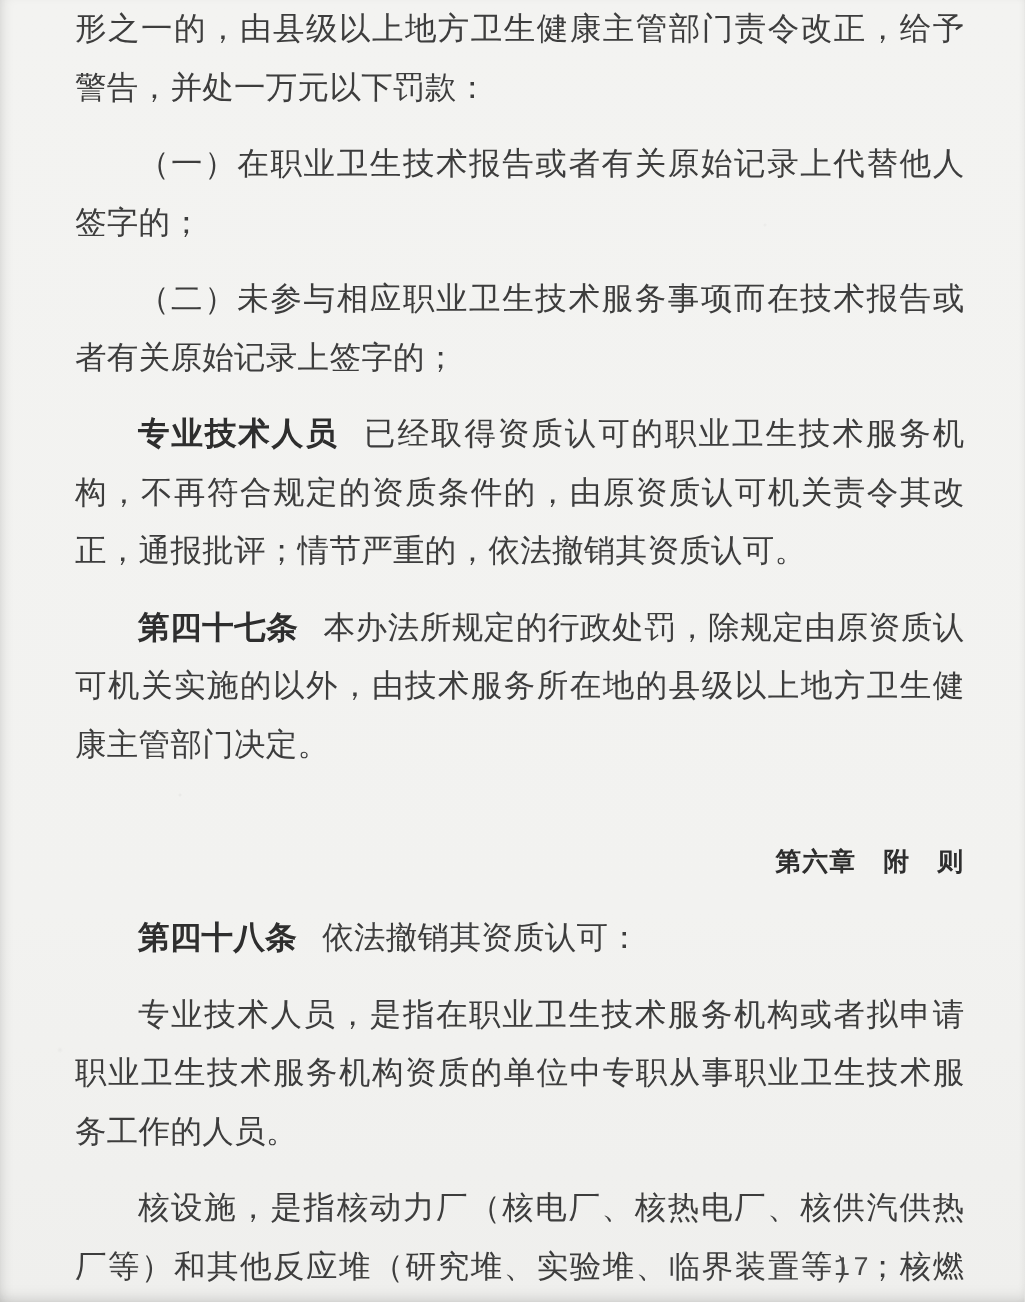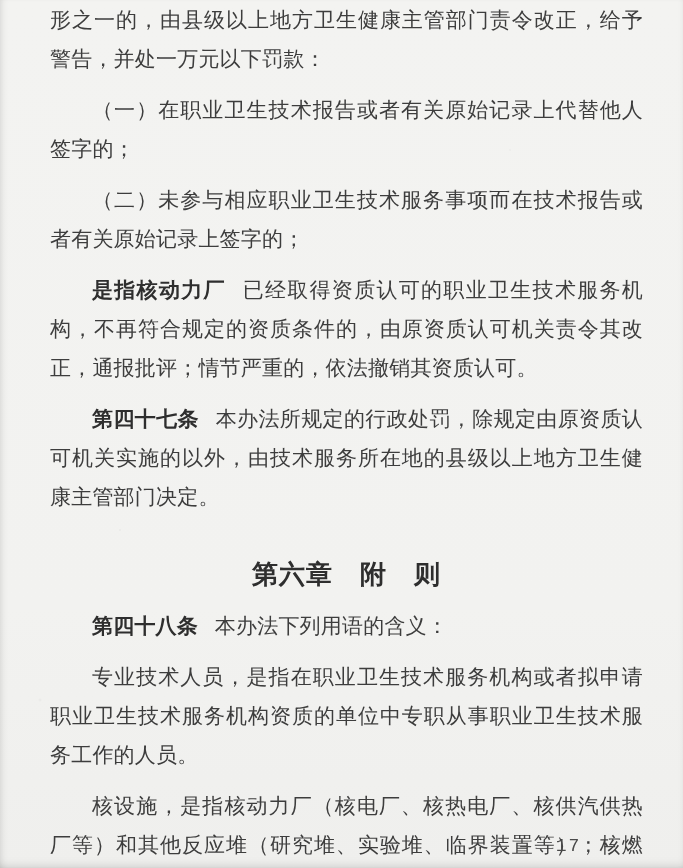--- a/index.html
+++ b/index.html
@@ -36,24 +36,24 @@
     color: #3d3d3d;
   }
   .indent { text-indent: 2em; margin-top: 12px; }
   .lead {
     font-weight: 700;
     color: #2e2e2e;
     margin-right: 0.8em;
   }
   .chapter-heading {
     margin: 39px 0 0 0;
-    font-size: 26px;
+    font-size: 17px;
     line-height: 39px;
     font-weight: 700;
-    text-align: center;
+    text-align: right;
     color: #2e2e2e;
     letter-spacing: 1px;
   }
   .footer {
     position: absolute;
     right: 66px;
     top: 834px;
     font-size: 18px;
     line-height: 24px;
     color: #4a4a4a;
@@ -81,31 +81,31 @@
   <div class="content">
 
     <p class="para">形之一的，由县级以上地方卫生健康主管部门责令改正，给予警告，并处一万元以下罚款：</p>
 
     <p class="para indent">（一）在职业卫生技术报告或者有关原始记录上代替他人签字的；</p>
 
     <p class="para indent">（二）未参与相应职业卫生技术服务事项而在技术报告或者有关原始记录上签字的；</p>
 
 
     <p class="para indent">
-      <span class="lead">是指核动力厂</span><span>已经取得资质认可的职业卫生技术服务机构，不再符合规定的资质条件的，由原资质认可机关责令其改正，通报批评；情节严重的，依法撤销其资质认可。</span>
+      <span class="lead">专业技术人员</span><span>已经取得资质认可的职业卫生技术服务机构，不再符合规定的资质条件的，由原资质认可机关责令其改正，通报批评；情节严重的，依法撤销其资质认可。</span>
     </p>
 
     <p class="para indent">
       <span class="lead">第四十七条</span><span>本办法所规定的行政处罚，除规定由原资质认可机关实施的以外，由技术服务所在地的县级以上地方卫生健康主管部门决定。</span>
     </p>
 
     <h2 class="chapter-heading">第六章　附　则</h2>
 
     <p class="para indent">
-      <span class="lead">第四十八条</span><span>本办法下列用语的含义：</span>
+      <span class="lead">第四十八条</span><span>依法撤销其资质认可：</span>
     </p>
 
     <p class="para indent">专业技术人员，是指在职业卫生技术服务机构或者拟申请职业卫生技术服务机构资质的单位中专职从事职业卫生技术服务工作的人员。</p>
 
     <p class="para indent">核设施，是指核动力厂（核电厂、核热电厂、核供汽供热厂等）和其他反应堆（研究堆、实验堆、临界装置等）；核燃料生产、加工、贮存和后处理设施；放射性废物的处理和处置设施等。</p>
 
   </div>
 
   <div class="footer">— 17 —</div>
 </div>

